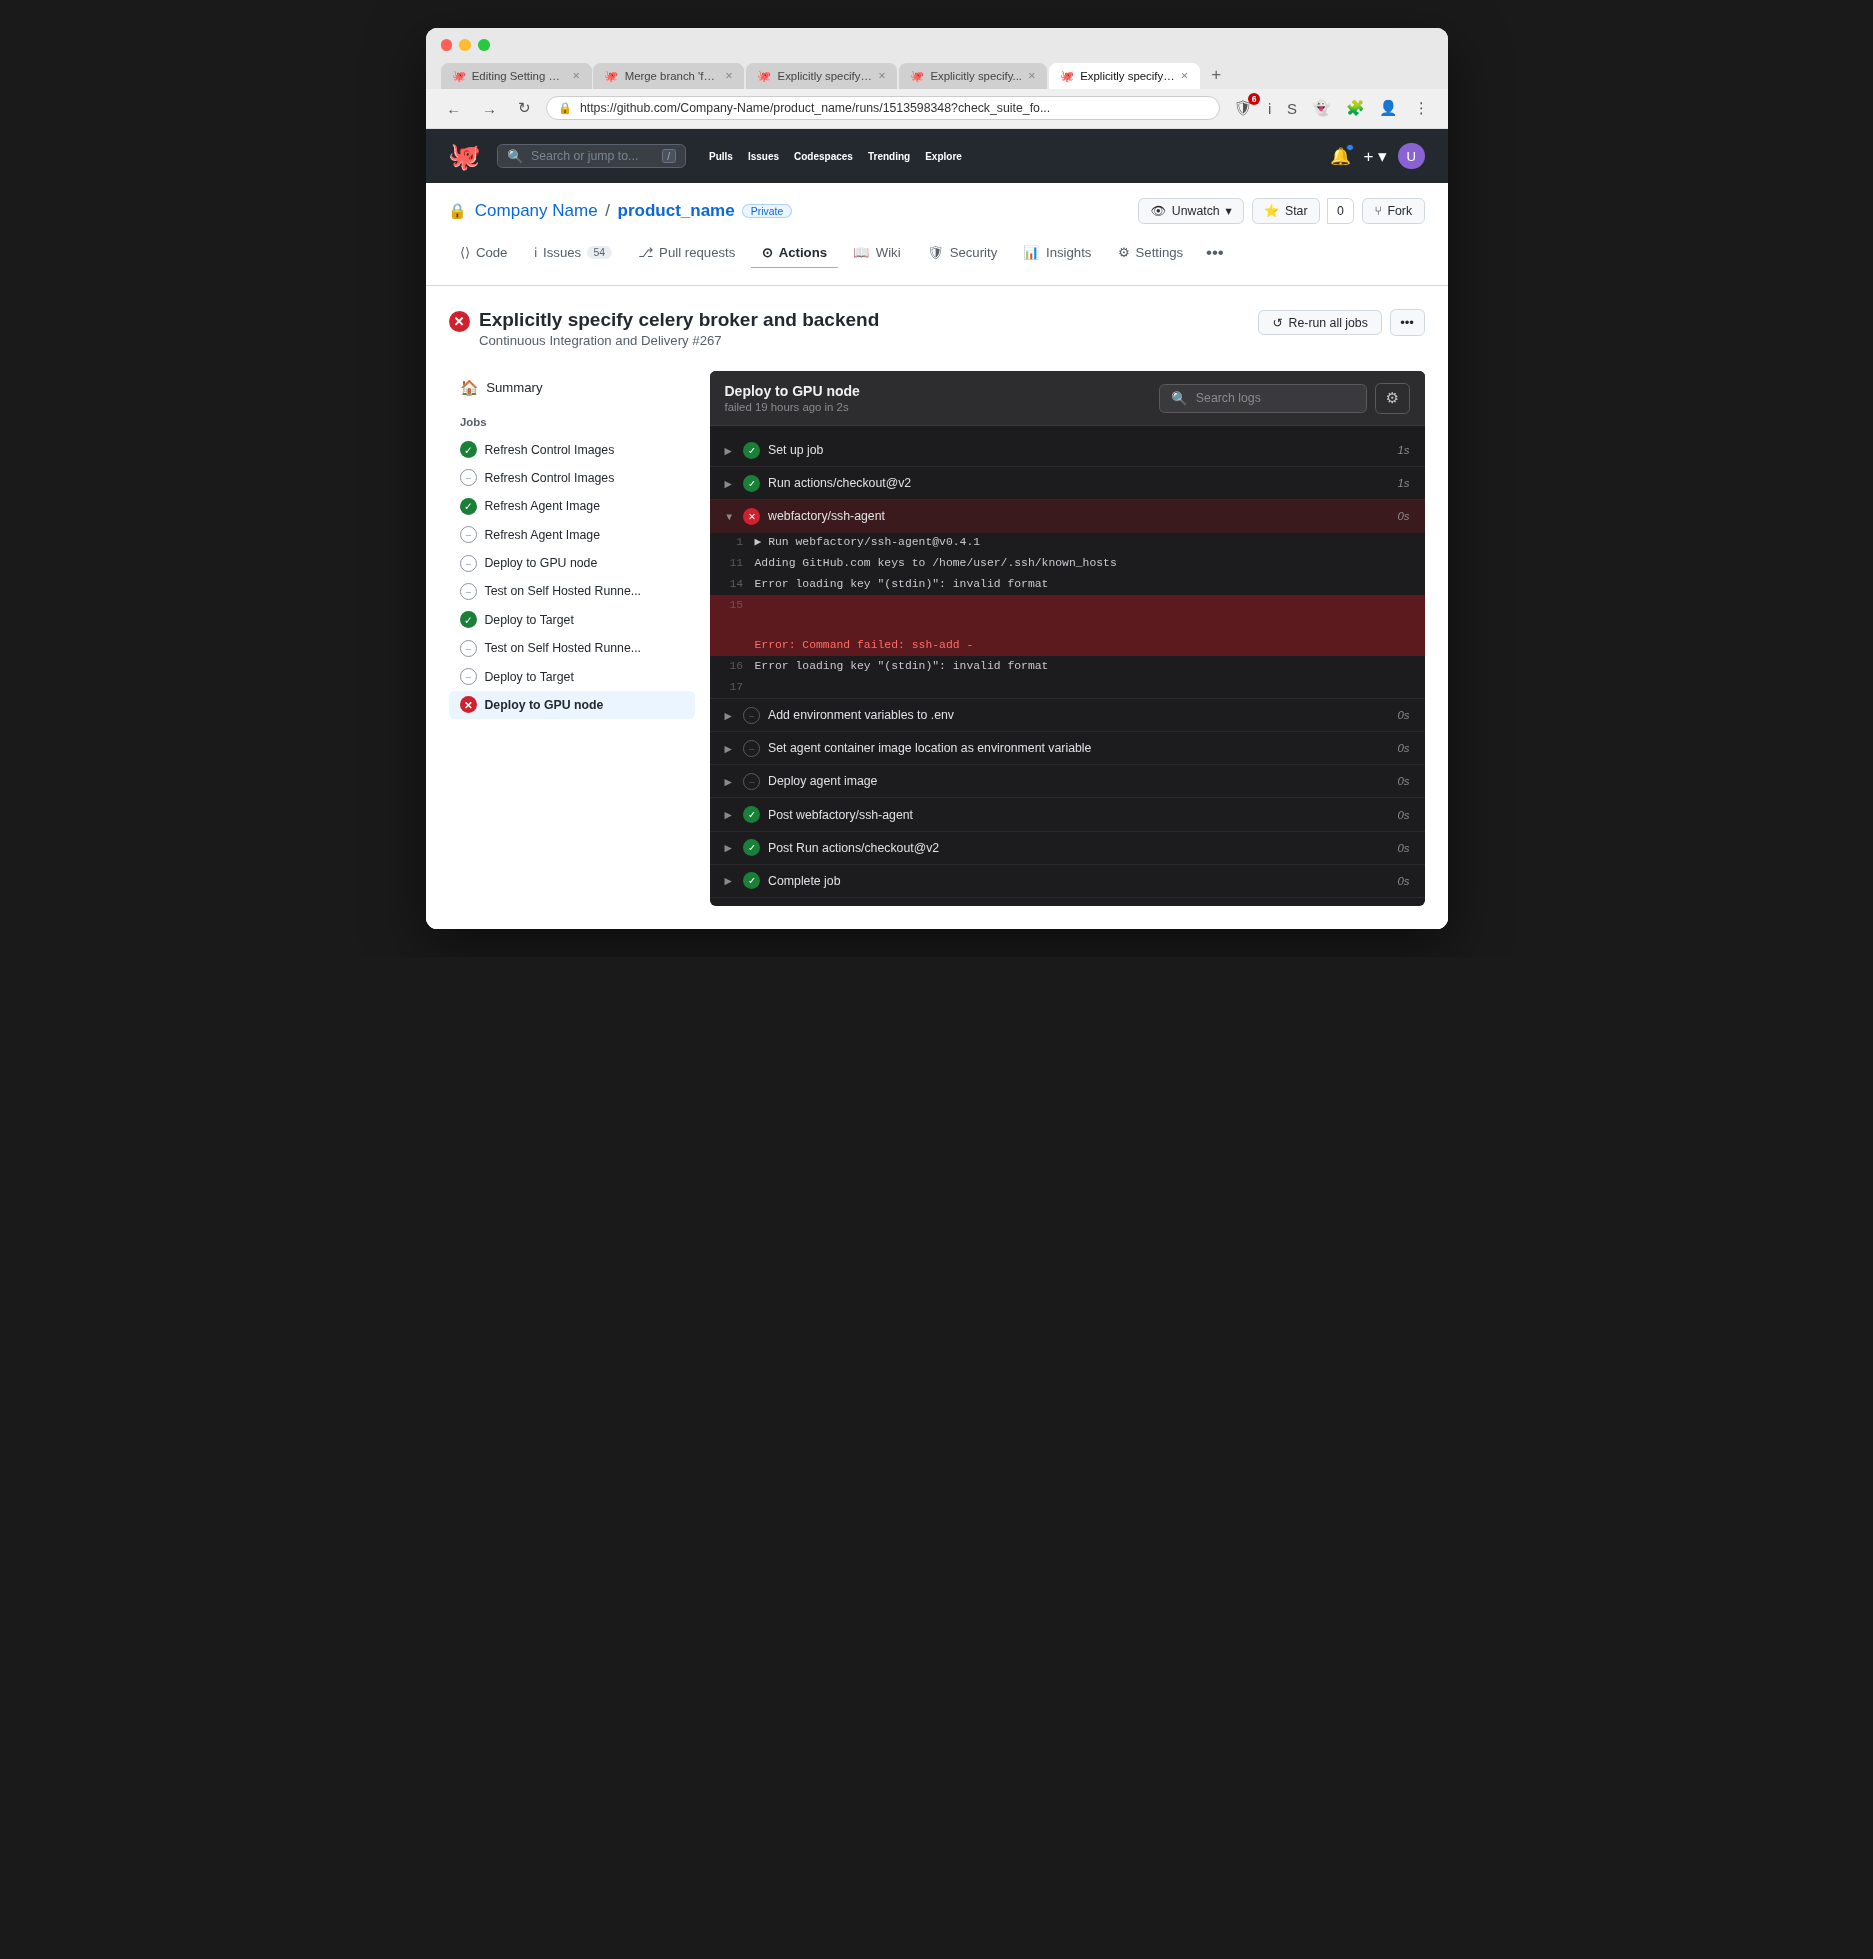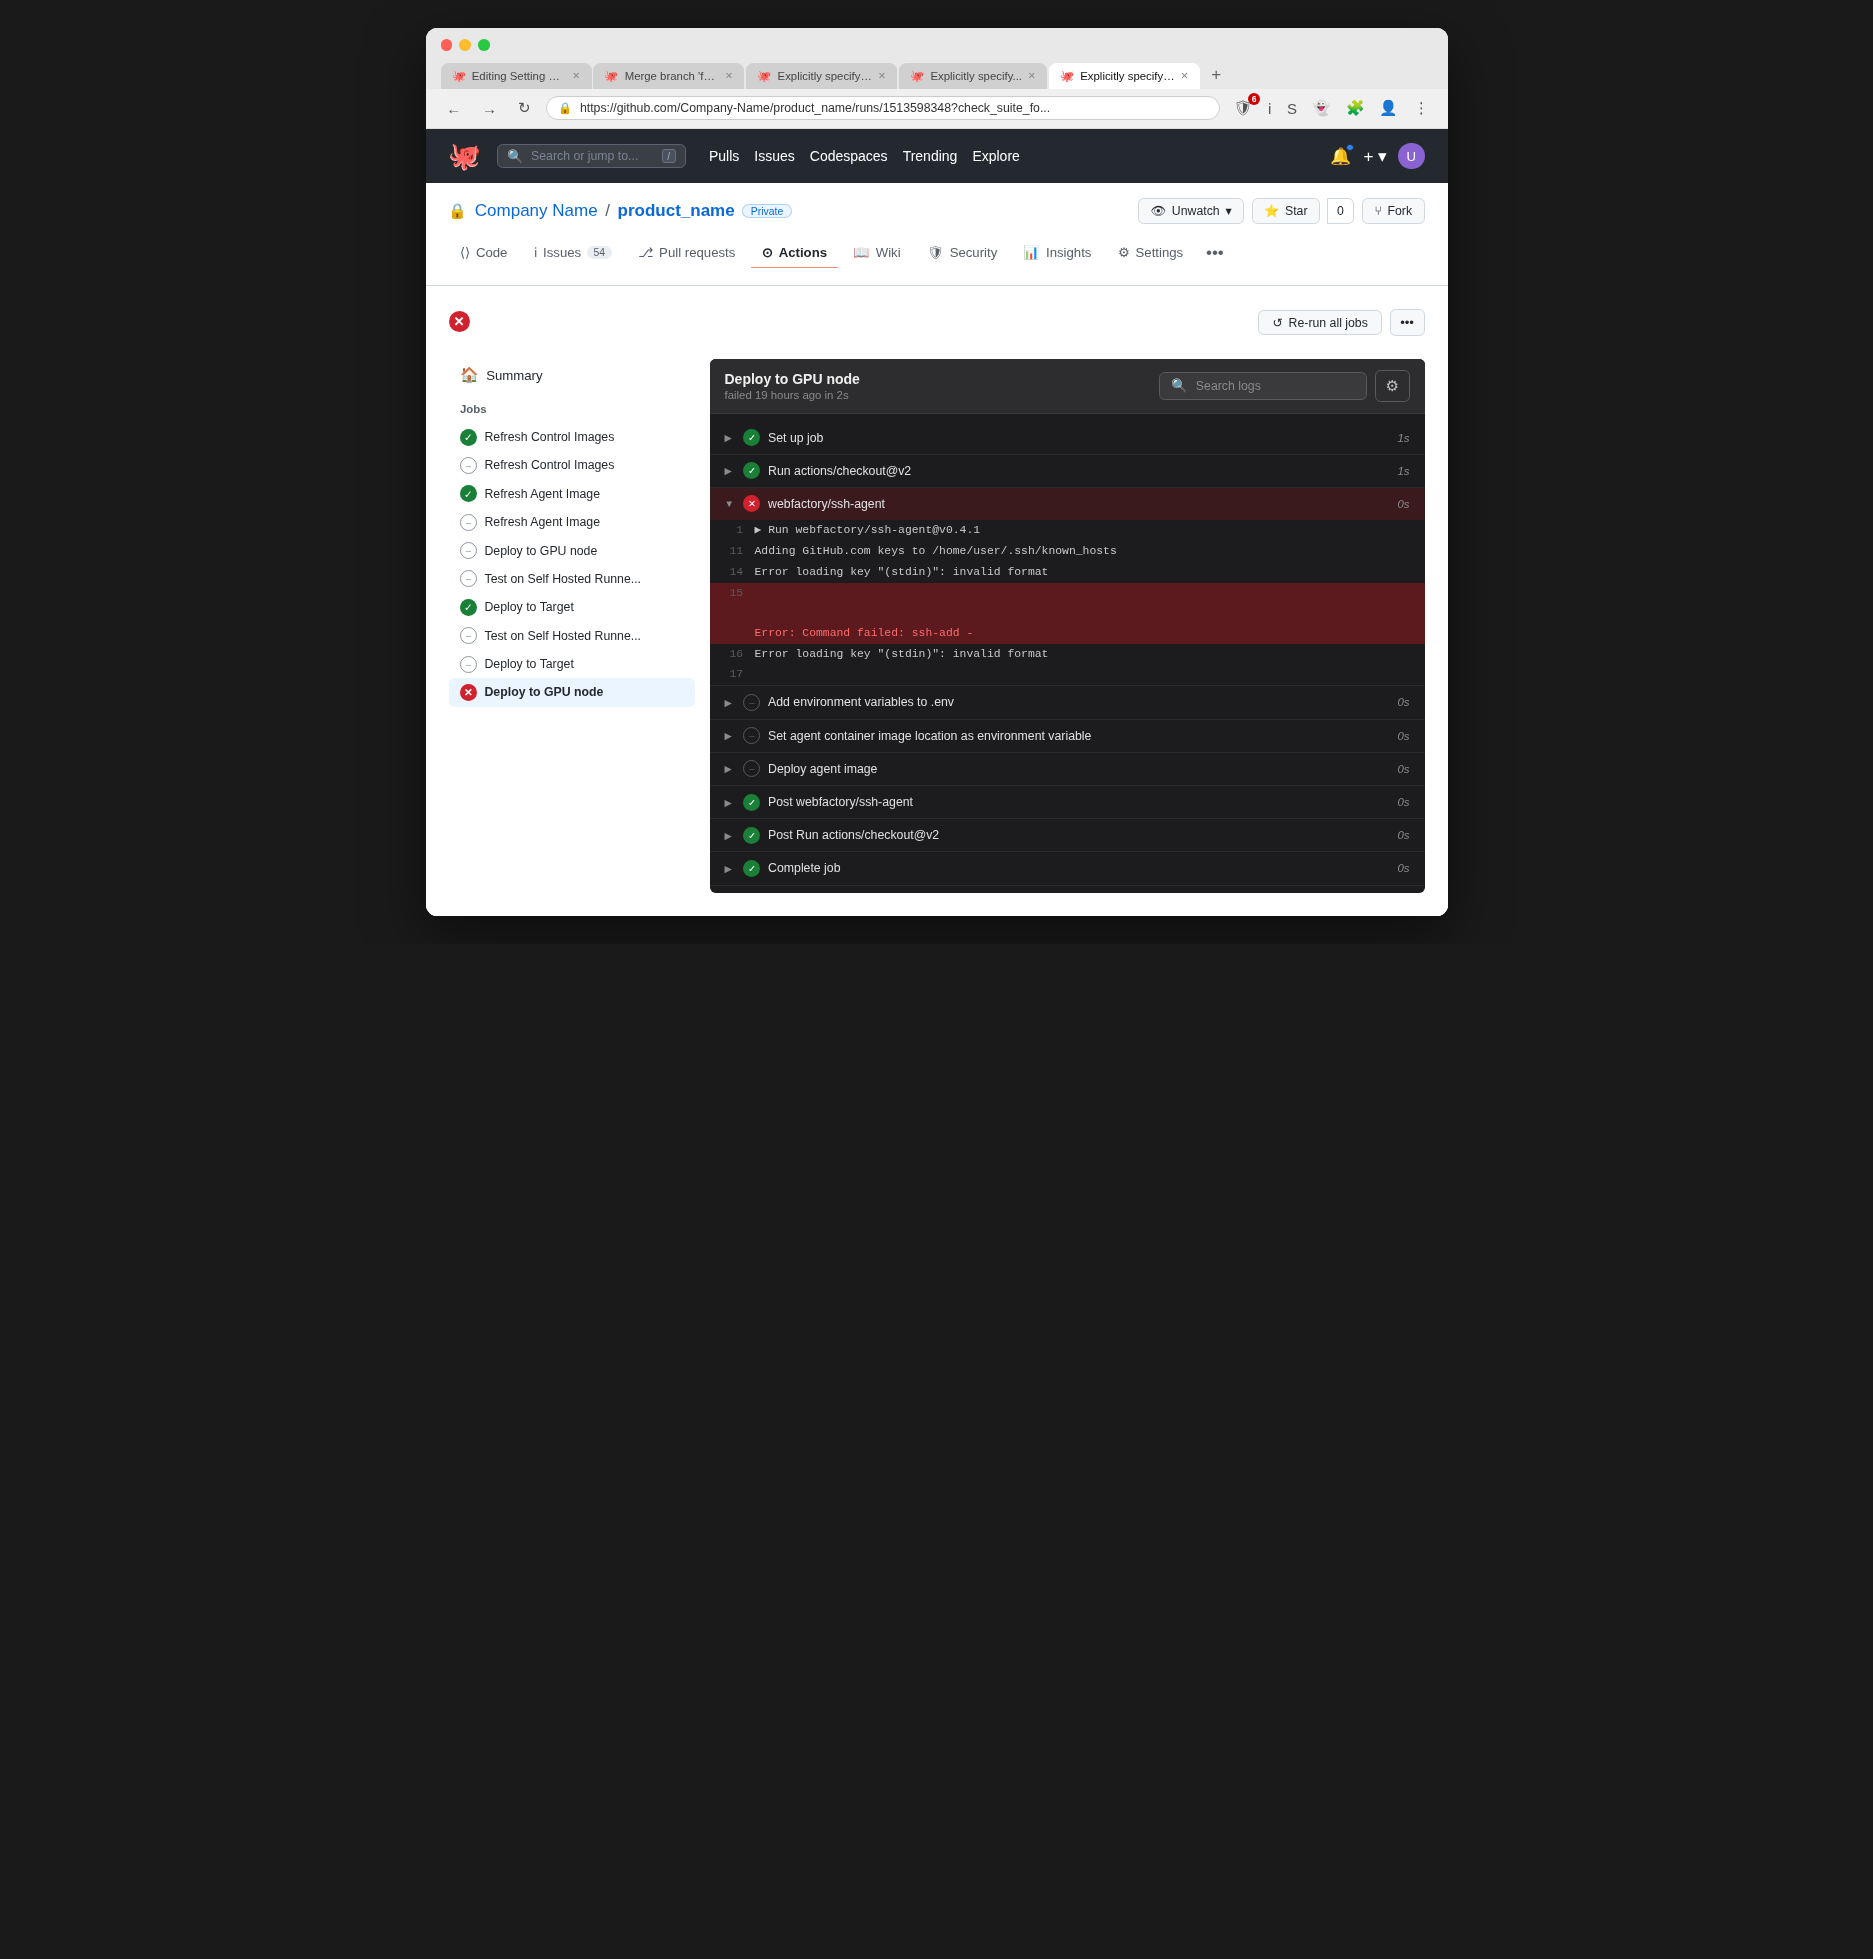--- a/index.html
+++ b/index.html
@@ -169,22 +169,22 @@
       padding: 0.9px 4.7px;
     }
     .gh-nav-links {
       display: flex;
       gap: 15px;
       margin-left: 7.6px;
     }
     .gh-nav-link {
       color: #fff;
       text-decoration: none;
-      font-size: 14px;
-      font-weight: 400;
+      font-size: 10px;
+      font-weight: 700;
       cursor: pointer;
     }
     .gh-header-actions {
       margin-left: auto;
       display: flex;
       align-items: center;
       gap: 11.4px;
       color: #fff;
     }
     .gh-bell { font-size: 17px; position: relative; cursor: pointer; }
@@ -702,20 +702,24 @@
             <span>Settings</span>
           </a>
           <span class="nav-more">•••</span>
         </div>
     </div>
 
     <div class="main-content">
 
       <div class="workflow-header">
         <div class="workflow-status-icon">✕</div>
+        <div>
+          <div class="workflow-title">Explicitly specify celery broker and backend</div>
+          <div class="workflow-subtitle">Continuous Integration and Delivery #267</div>
+        </div>
         <div class="workflow-actions">
           <button class="rerun-btn">
             <span>↺</span>
             <span>Re-run all jobs</span>
           </button>
           <button class="more-btn">•••</button>
         </div>
       </div>
 
       <div class="jobs-layout">

